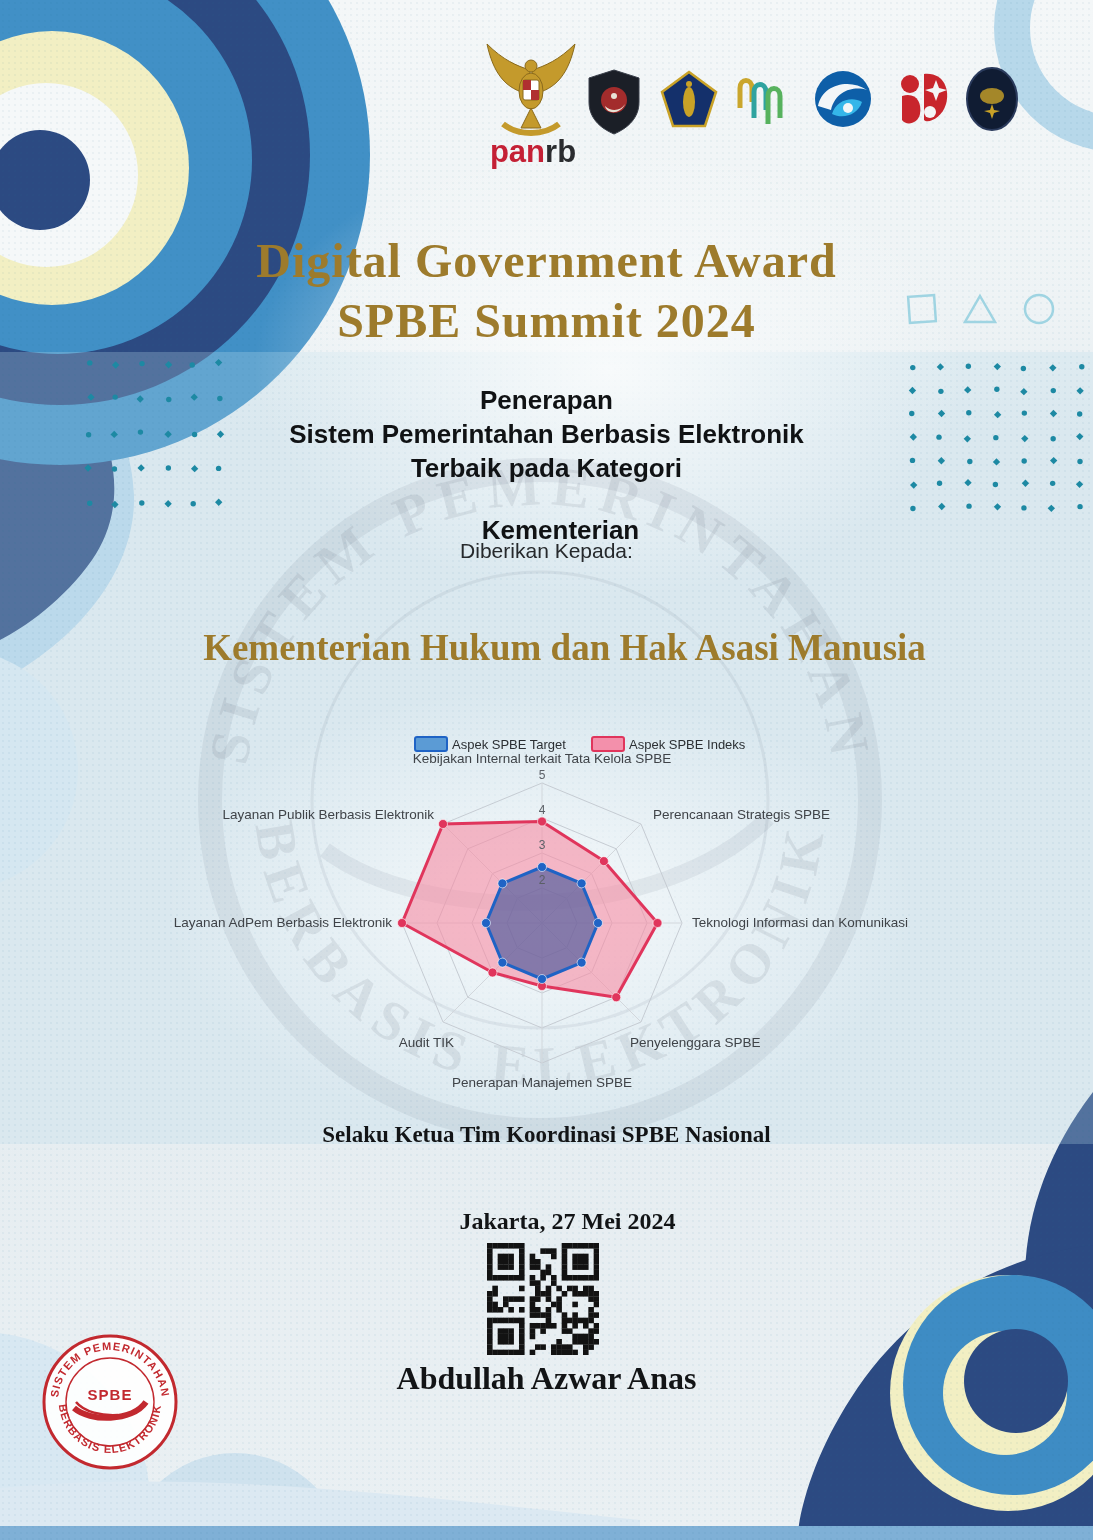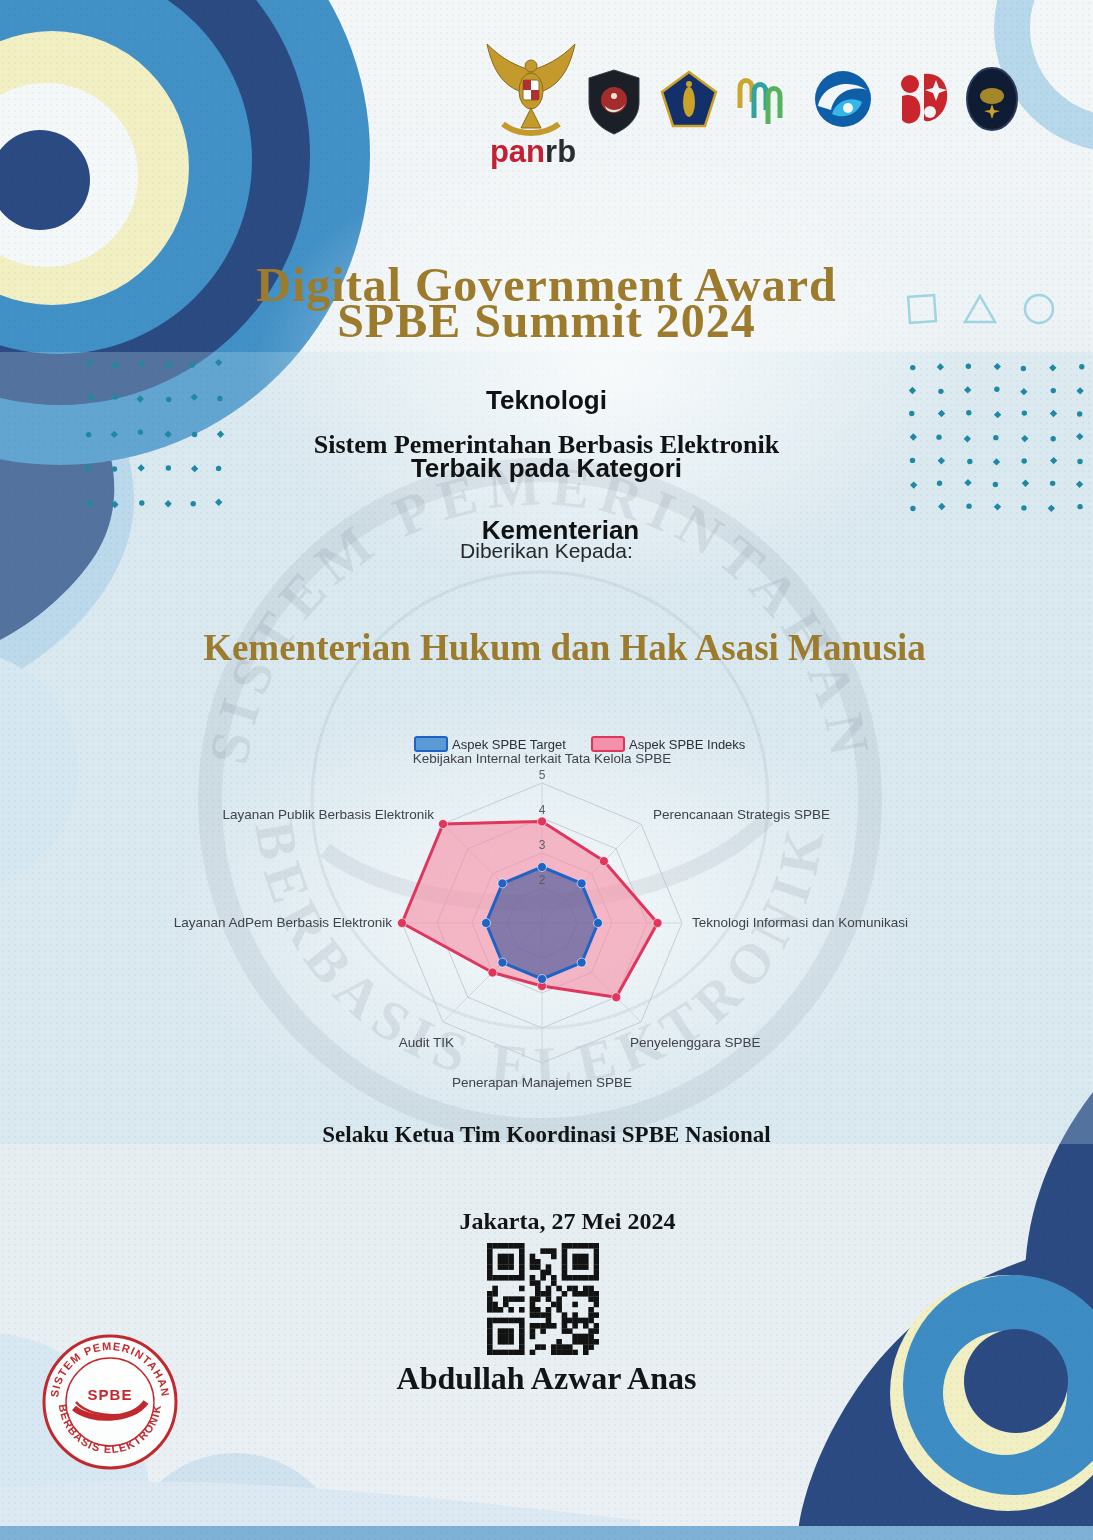--- a/index.html
+++ b/index.html
@@ -136,21 +136,21 @@
     <polygon points="42,12 45,20 53,22 45,25 42,33 39,25 31,22 39,20" fill="#f4f5f6"></polygon>
     <circle cx="36" cy="44" r="6" fill="#f4f5f6"></circle>
   </svg>
 
   <svg class="abs" width="56" height="66" style="left:964px;top:66px;">
     <ellipse cx="28" cy="33" rx="25" ry="31" fill="#101c33" stroke="#2a3a5c" stroke-width="2"></ellipse>
     <ellipse cx="28" cy="30" rx="12" ry="8" fill="#c9a227" opacity="0.8"></ellipse>
     <polygon points="28,38 30,44 36,45 30,47 28,53 26,47 20,45 26,44" fill="#c9a227"></polygon>
   </svg>
 
-  <div class="abs center serif title" style="top:232px;margin-top:24px;">Digital Government Award</div>
+  <div class="abs center serif title" style="top:232px;">Digital Government Award</div>
   <div class="abs center serif title" style="top:292px;">SPBE Summit 2024</div>
 
   <svg class="abs" width="160" height="40" style="left:905px;top:290px;">
     <rect x="4" y="6" width="26" height="26" fill="none" stroke="#9fd4e2" stroke-width="2.5" transform="rotate(-4 17 19)"></rect>
     <polygon points="75,6 90,32 60,32" fill="none" stroke="#9fd4e2" stroke-width="2.5"></polygon>
     <circle cx="134" cy="19" r="14" fill="none" stroke="#9fd4e2" stroke-width="2.5"></circle>
   </svg>
 
   <svg class="abs" id="dots-left" width="160" height="160" style="left:82px;top:354px;">
       <circle cx="7.791168167158574" cy="8.897794366300941" r="2.7" fill="#1d89a3"></circle>
@@ -229,22 +229,22 @@
       <rect x="171.95687201049034" y="123.70374166453432" width="5.2" height="5.2" fill="#1d89a3" transform="rotate(45 174.55687201049034 126.30374166453431)"></rect>
       <circle cx="7.928430319730393" cy="150.55177836546292" r="2.7" fill="#1d89a3"></circle>
       <rect x="34.13548483975953" y="145.93536944423587" width="5.2" height="5.2" fill="#1d89a3" transform="rotate(45 36.73548483975953 148.53536944423587)"></rect>
       <circle cx="64.04359221553597" cy="148.15715937631074" r="2.7" fill="#1d89a3"></circle>
       <rect x="89.87006210799798" y="146.20334250973696" width="5.2" height="5.2" fill="#1d89a3" transform="rotate(45 92.47006210799798 148.80334250973695)"></rect>
       <circle cx="118.93570077462853" cy="149.88008563615386" r="2.7" fill="#1d89a3"></circle>
       <rect x="143.7324397803901" y="147.73411004065264" width="5.2" height="5.2" fill="#1d89a3" transform="rotate(45 146.3324397803901 150.33411004065263)"></rect>
       <circle cx="175.0655608182147" cy="148.62705450096496" r="2.7" fill="#1d89a3"></circle>
     </svg>
 
-  <div class="abs center subtitle" style="top:383px;">Teknologi</div>
-  <div class="abs center subtitle" style="top:428px;font-family:Liberation Serif, serif;">Sistem Pemerintahan Berbasis Elektronik</div>
+  <div class="abs center subtitle" style="top:383px;">Penerapan</div>
+  <div class="abs center subtitle" style="top:417px;">Sistem Pemerintahan Berbasis Elektronik</div>
   <div class="abs center subtitle" style="top:451px;">Terbaik pada Kategori</div>
   <div class="abs center subtitle" style="top:513px;margin-left:28px;">Kementerian</div>
 
   <div class="abs center givento" style="top:539px;">Diberikan Kepada:</div>
 
   <div class="abs center serif recipient" style="top:626px;">Kementerian Hukum dan Hak Asasi Manusia</div>
 
   <svg class="abs" id="radar-chart" width="970" height="382" style="left:60px;top:722px;">
       <polygon points="482.0,166.0 506.7,176.3 517.0,201.0 506.7,225.7 482.0,236.0 457.3,225.7 447.0,201.0 457.3,176.3" fill="none" stroke="#c6ccd3" stroke-width="1"></polygon>
       <polygon points="482.0,131.0 531.5,151.5 552.0,201.0 531.5,250.5 482.0,271.0 432.5,250.5 412.0,201.0 432.5,151.5" fill="none" stroke="#c6ccd3" stroke-width="1"></polygon>

